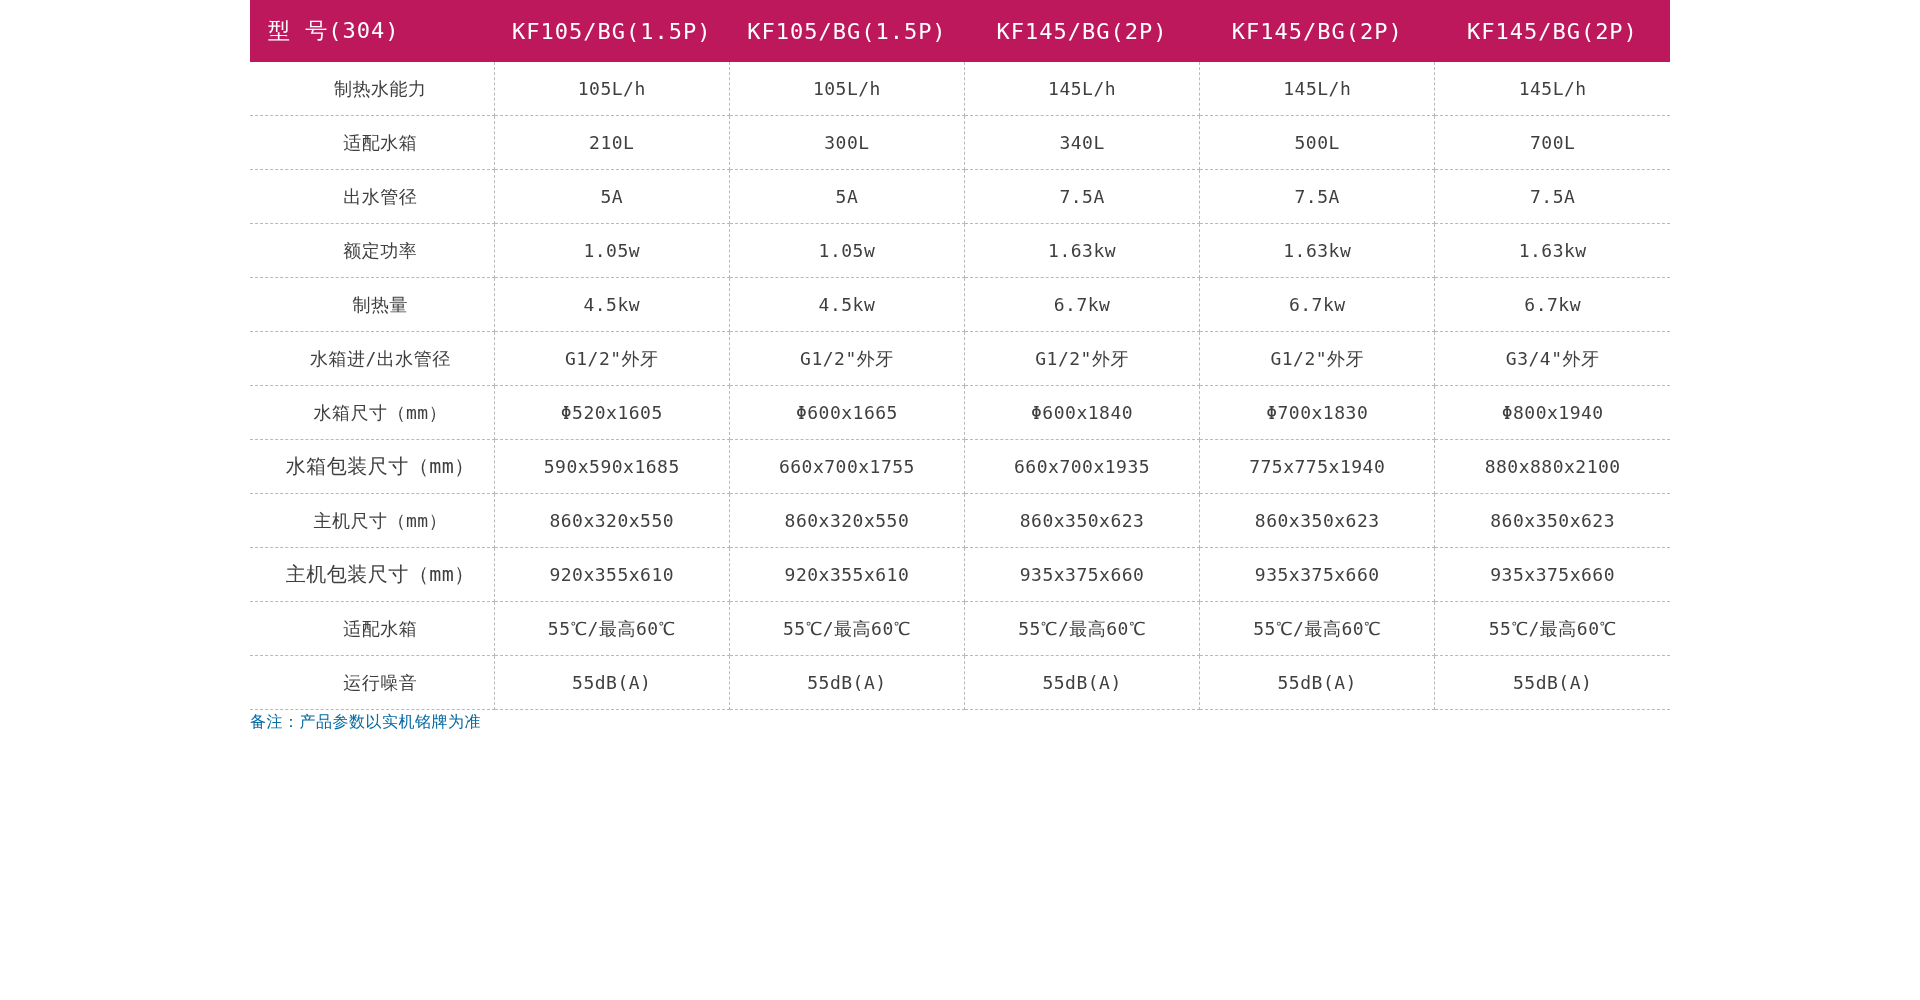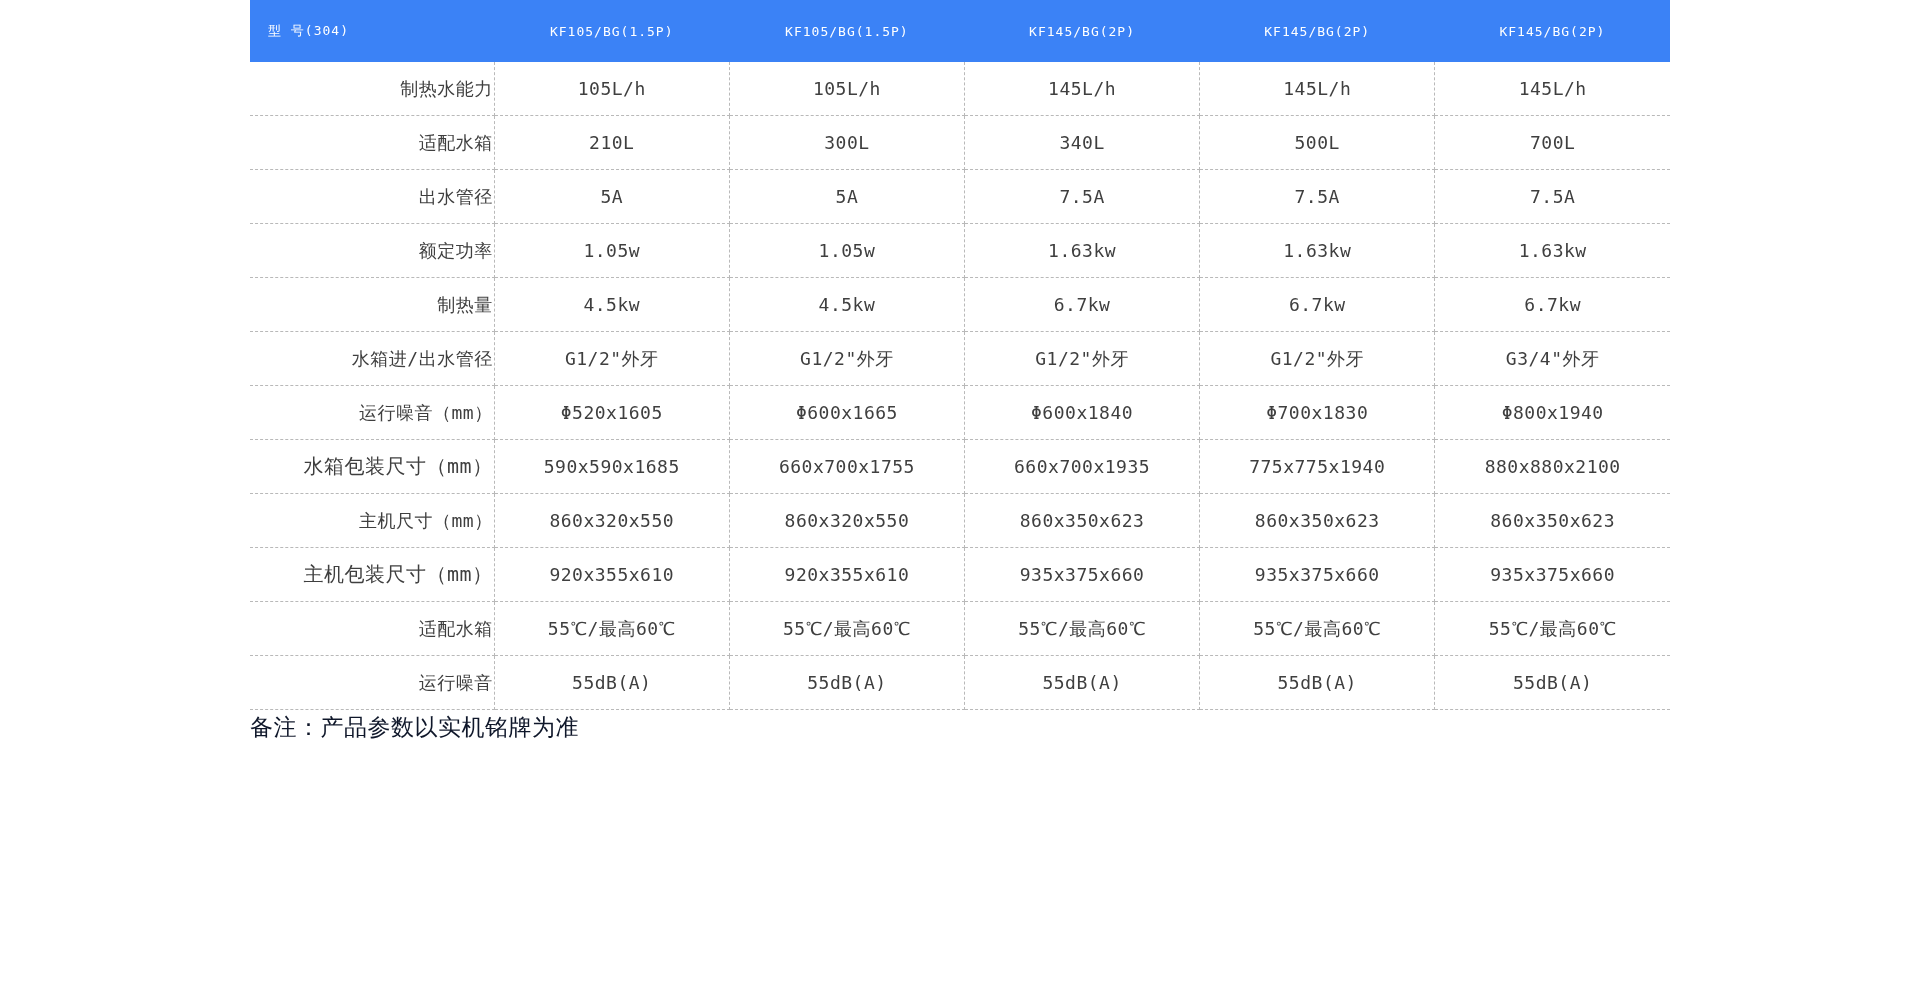--- a/index.html
+++ b/index.html
@@ -27,24 +27,24 @@
   }
   table.spec {
     border-collapse: collapse;
     width: 1420px;
     table-layout: fixed;
   }
   table.spec col.first { width: 244px; }
   table.spec col.data  { width: 235px; }
 
   thead th {
-    background: #3b82f6;
+    background: #be185d;
     color: #ffffff;
     font-weight: normal;
-    font-size: 13px;
+    font-size: 22px;
     letter-spacing: 1px;
     height: 60px;
     vertical-align: middle;
     text-align: center;
     border: none;
     font-family: "DejaVu Sans Mono", "Liberation Mono", monospace;
     margin-top: 44px;
   }
   thead th.first {
     text-align: left;
@@ -57,36 +57,36 @@
     letter-spacing: 0.5px;
     text-align: center;
     vertical-align: middle;
     color: #3f3f3f;
     border-bottom: 1px dashed #b9b9b9;
     border-right: 1px dashed #b9b9b9;
     background: #ffffff;
     white-space: nowrap;
   }
   tbody td.label {
-    text-align: right;
+    text-align: center;
     padding-left: 18px;
     border-right: 1px dashed #b9b9b9;
   }
   tbody td.last-col {
     border-right: none;
   }
   tbody tr:last-child td {
     border-bottom: 1px dashed #b9b9b9;
   }
   .note {
     position: absolute;
     left: 250px;
     top: 712px;
-    font-size: 23px;
-    color: #0f172a;
+    font-size: 16px;
+    color: #0369a1;
     letter-spacing: 0.5px;
   }
   .sm {
     font-size: 20px;
   }
 </style>
 </head>
 <body>
 
 <div class="page">
@@ -154,21 +154,21 @@
         </tr>
         <tr>
           <td class="label">水箱进/出水管径</td>
           <td>G1/2"外牙</td>
           <td>G1/2"外牙</td>
           <td>G1/2"外牙</td>
           <td>G1/2"外牙</td>
           <td class="last-col">G3/4"外牙</td>
         </tr>
         <tr>
-          <td class="label">运行噪音（mm）</td>
+          <td class="label">水箱尺寸（mm）</td>
           <td>Φ520x1605</td>
           <td>Φ600x1665</td>
           <td>Φ600x1840</td>
           <td>Φ700x1830</td>
           <td class="last-col">Φ800x1940</td>
         </tr>
         <tr>
           <td class="label sm">水箱包装尺寸（mm）</td>
           <td>590x590x1685</td>
           <td>660x700x1755</td>

